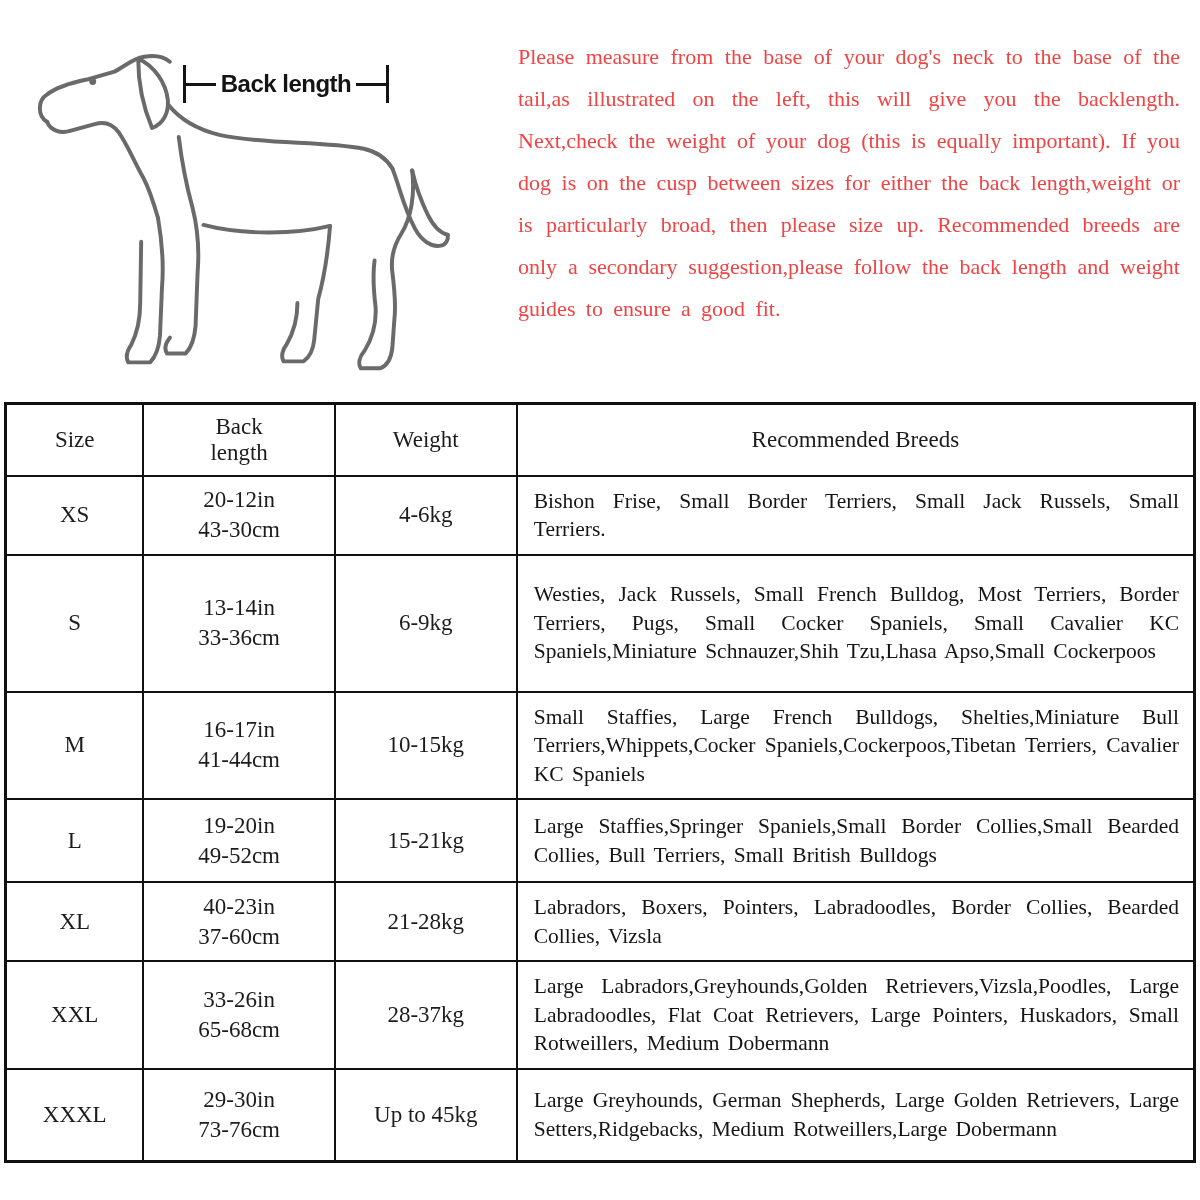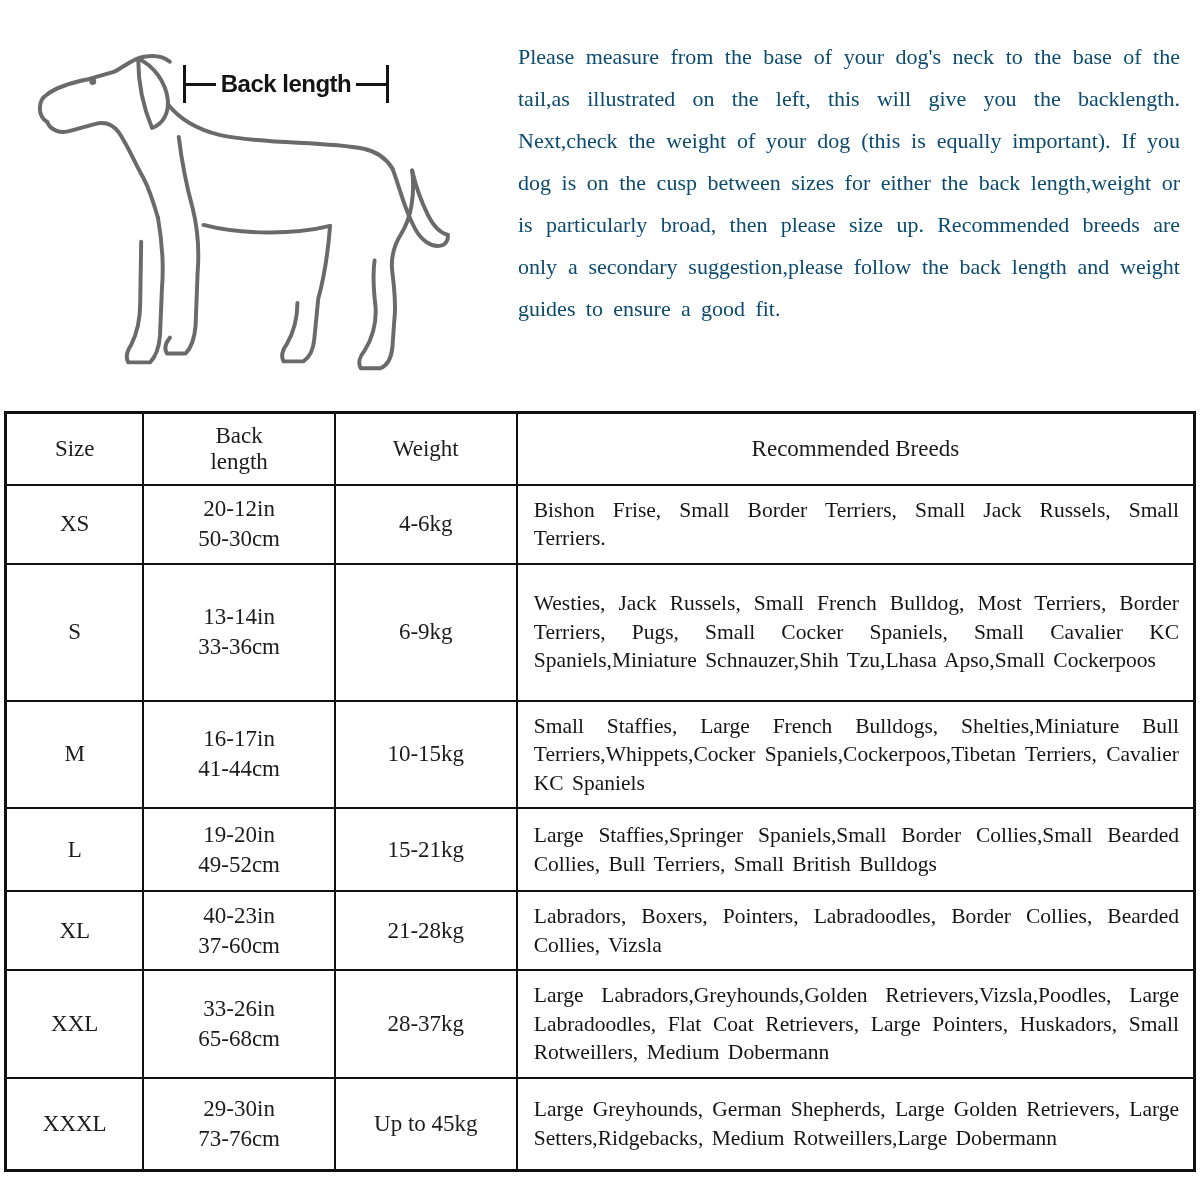--- a/index.html
+++ b/index.html
@@ -41,24 +41,24 @@
     color: #141414;
   }
   
   .instructions {
     flex: 1;
     padding: 11px 2px 0 28px;
     font-size: 22px;
     line-height: 42px;
     text-align: justify;
     word-spacing: 0.22em;
-    color: #0c4a6e;
+    color: #ef4444;
   }
   
-  .table-wrap { padding: 0 4px; margin-top: 9px; }
+  .table-wrap { padding: 0 4px; }
   table.size-chart {
     width: 100%;
     border-collapse: collapse;
     border: 3px solid #111;
     table-layout: fixed;
   }
   .size-chart th, .size-chart td {
     border: 2px solid #111;
     vertical-align: middle;
     font-weight: 400;
@@ -144,21 +144,21 @@
         <th>
           <span>Recommended Breeds</span>
         </th>
       </tr>
     </thead>
     <tbody>
   <tr>
     <td class="c-center">XS</td>
     <td class="c-center">
       <div>20-12in</div>
-      <div>50-30cm</div>
+      <div>43-30cm</div>
     </td>
     <td class="c-center">4-6kg</td>
     <td class="c-breeds-cell">Bishon Frise, Small Border Terriers, Small Jack Russels, Small Terriers.</td>
   </tr>
 
   <tr>
     <td class="c-center">S</td>
     <td class="c-center">
       <div>13-14in</div>
       <div>33-36cm</div>

